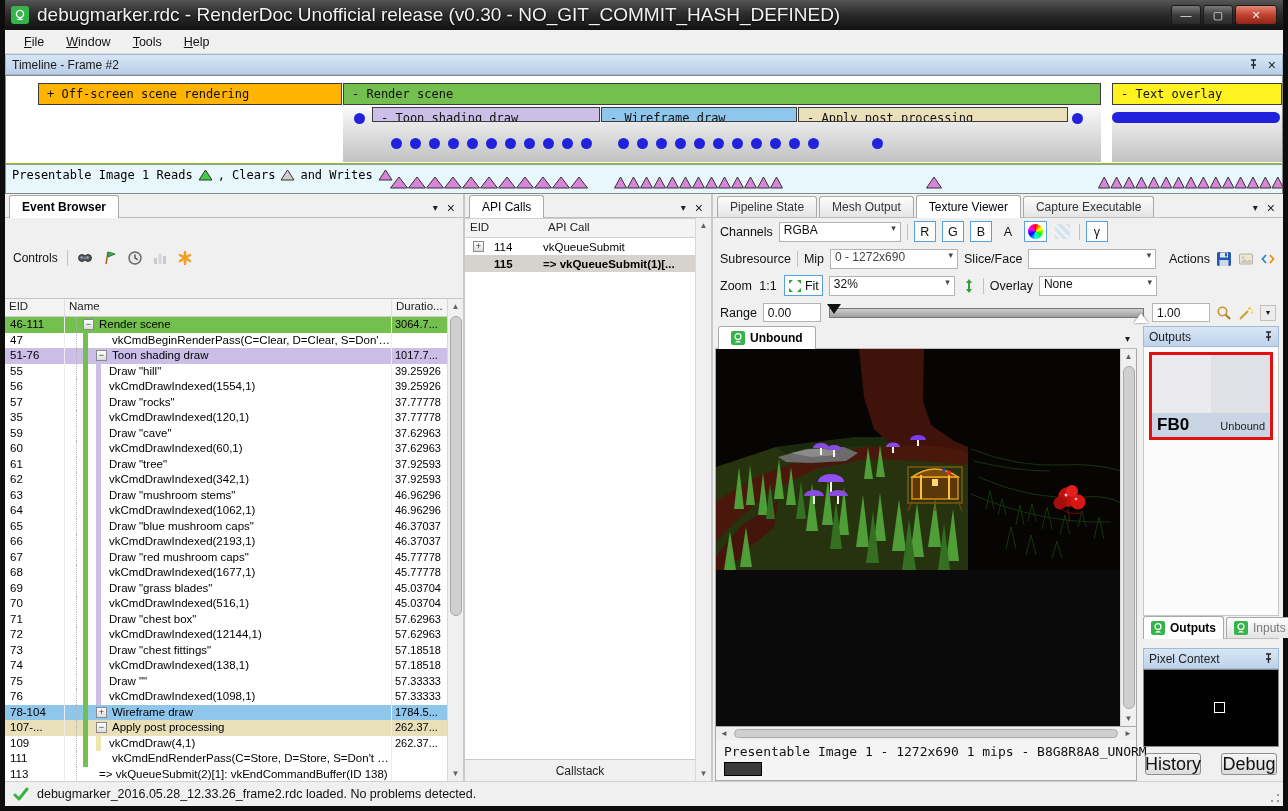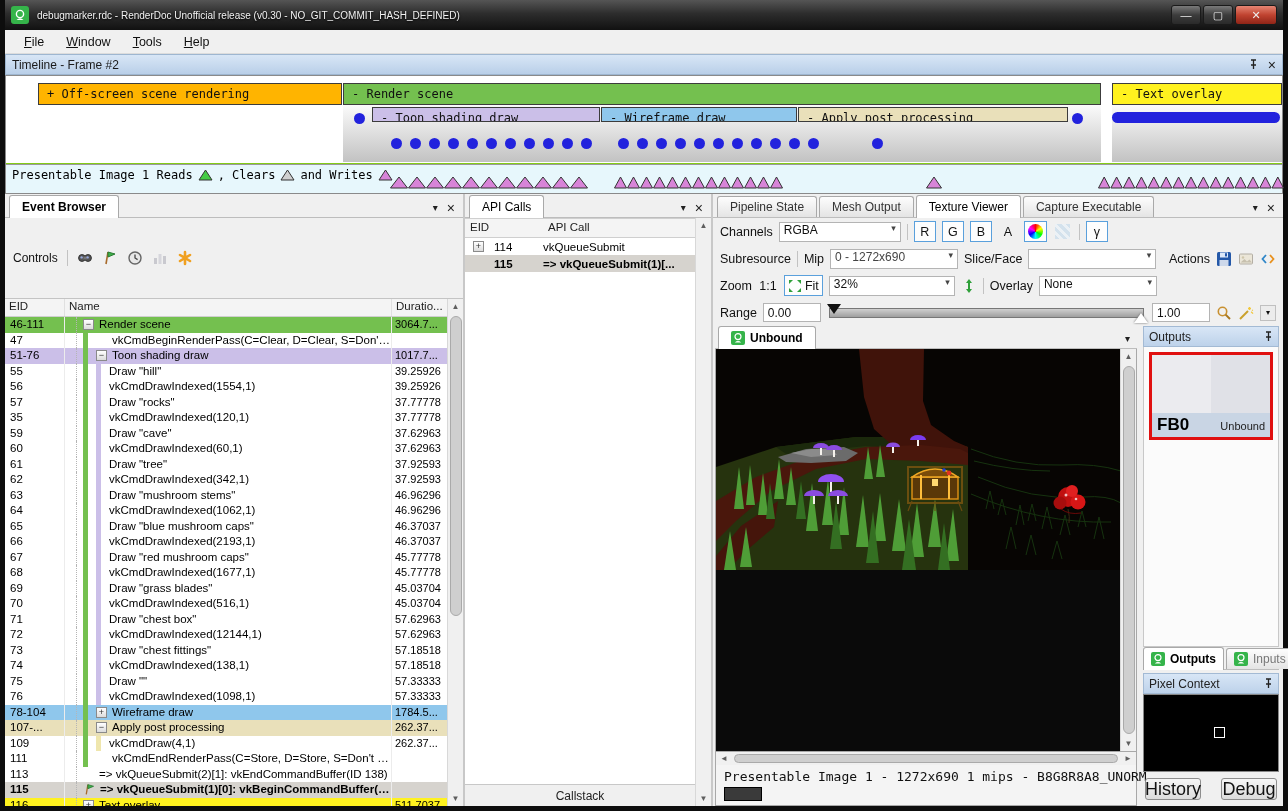--- a/index.html
+++ b/index.html
@@ -2,21 +2,21 @@
 <html style="--c-green: #74c04f; --c-purple: #cbbfe8; --c-blue: #8fc7ec; --c-tan: #e9e0ba; --c-yellow: #fff21f; --c-ltyellow: #efe6ad; --c-orange: #ffb400; --c-dotblue: #2222dd; --c-tripink: #d884d8; --c-trigreen: #44cc44; --c-trigray: #d0d0d0; --c-selgray: #d6d3ce; --c-accent: #5aa0dc; --c-red: #e01010; --c-statusok: #3cb043;"><head>
 <meta charset="utf-8">
 <style>
   * { margin:0; padding:0; box-sizing:border-box; }
   html,body { width:1288px; height:811px; overflow:hidden; font-family:"Liberation Sans",sans-serif; }
   .window { position:relative; width:1288px; height:811px; background:#0d0d0d; padding:0 5px 5px 5px; display:flex; flex-direction:column; }
 
   
   .titlebar { height:30px; display:flex; align-items:center; background:linear-gradient(#555 0%,#2d2d2d 45%,#111 100%); padding:0 6px; flex:none; }
   .logo { width:18px; height:18px; border-radius:3px; background:#35b44a; display:flex; align-items:center; justify-content:center; margin-right:8px; flex:none; }
-  .title-text { color:#f2f2f2; font-size:10px; text-shadow:0 1px 2px #000; white-space:nowrap; }
+  .title-text { color:#f2f2f2; font-size:19px; text-shadow:0 1px 2px #000; white-space:nowrap; }
   .win-btns { margin-left:auto; display:flex; gap:2px; }
   .win-btn { width:30px; height:20px; border:1px solid #1a1a1a; border-radius:3px; color:#eee; font-size:11px; line-height:18px; text-align:center; background:linear-gradient(#7a7a7a,#3c3c3c 50%,#2a2a2a); }
   .win-btn.close { width:42px; background:linear-gradient(#e58573,#c04330 50%,#8f2417); }
 
   
   .menubar { height:24px; background:#f0f0f0; display:flex; align-items:center; padding-left:10px; gap:4px; flex:none; border-bottom:1px solid #dcdcdc; }
   .menu-item { font-size:12.5px; color:#111; padding:3px 9px; display:inline-block; }
   .menu-item::first-letter { text-decoration:underline; }
 
   
@@ -975,31 +975,38 @@
             </span>
             <span class="tab" style="padding:0 7px;color:#777;">
               <svg class="icon14" viewBox="0 0 14 14">
                   <rect width="14" height="14" rx="2" fill="#35b44a"></rect>
                   <circle cx="7" cy="5.6" r="3" fill="none" stroke="#fff" stroke-width="1.2"></circle>
                   <path d="M3.8 11.5 Q7 8.6 10.2 11.5 Z" fill="#fff"></path>
                 </svg>
               <span>Inputs</span>
             </span>
           </div>
-          <div class="side-hdr" style="margin-top:3px;">
+          <div class="side-hdr" style="margin-top:9px;">
             <span>Pixel Context</span>
             <svg class="pin" width="9" height="11" viewBox="0 0 9 11">
                 <path d="M2 1h5M4.5 1v5M2 6h5M4.5 6v4" stroke="#222" stroke-width="1.3" fill="none"></path>
               </svg>
           </div>
           <div class="pc-box">
             <span class="pc-sq"></span>
           </div>
           <div class="btn-row">
             <span class="pbtn">History</span>
             <span class="pbtn">Debug</span>
           </div>
         </div>
       </div>
     </div>
   </div>
 
+  <div class="statusbar">
+    <svg class="icon16" viewBox="0 0 16 16">
+        <path d="M2 9 L6 13 L14 3" stroke="var(--c-statusok)" stroke-width="3" fill="none" stroke-linecap="round" stroke-linejoin="round"></path>
+      </svg>
+    <span>debugmarker_2016.05.28_12.33.26_frame2.rdc loaded. No problems detected.</span>
+    <span class="grip"></span>
+  </div>
 </div>
 
 </body></html>

